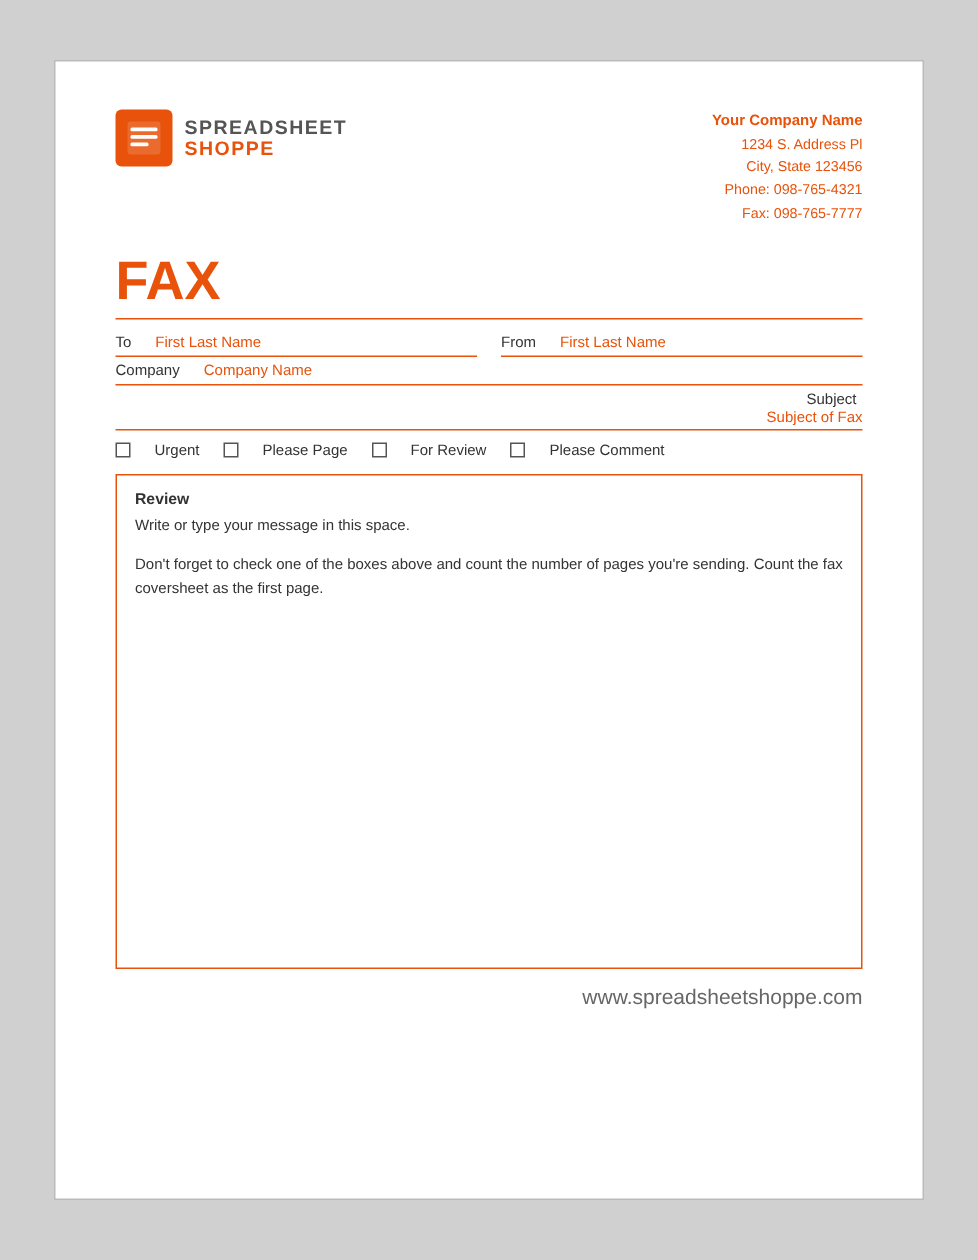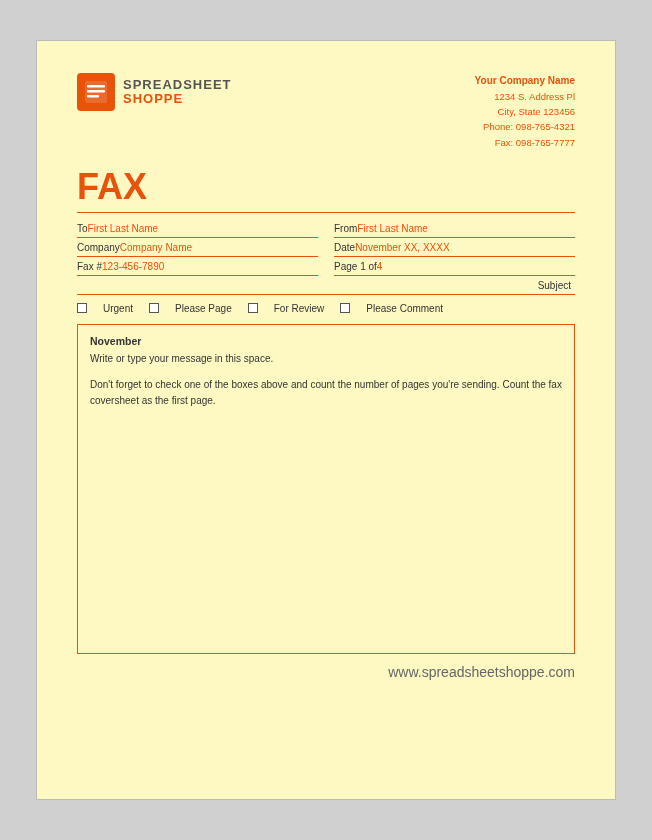--- a/index.html
+++ b/index.html
@@ -5,21 +5,21 @@
     * { box-sizing: border-box; margin: 0; padding: 0; }
     body {
       background: #d0d0d0;
       display: flex;
       justify-content: center;
       align-items: center;
       min-height: 100vh;
       font-family: Arial, sans-serif;
     }
     .page {
-      background: #fef9c3;
+      background: #ffffff;
       width: 580px;
       min-height: 760px;
       border: 1.5px solid #bbb;
       padding: 32px 40px 24px 40px;
       position: relative;
     }
     
     .header {
       display: flex;
       justify-content: space-between;
@@ -94,21 +94,21 @@
     .form-row {
       display: flex;
       gap: 16px;
       margin-bottom: 4px;
       align-items: flex-end;
     }
     .form-field {
       display: flex;
       align-items: flex-start;
       flex: 1;
-      gap: 0;
+      gap: 16px;
       border-bottom: 1px solid #e8520a;
       padding-bottom: 2px;
     }
     .field-label {
       font-size: 10px;
       color: #333;
       white-space: nowrap;
       font-weight: normal;
       padding-bottom: 1px;
     }
@@ -218,39 +218,26 @@
         <span class="field-label">From</span>
         <span class="field-value">First Last Name</span>
       </div>
     </div>
 
     <div class="form-row">
       <div class="form-field">
         <span class="field-label">Company</span>
         <span class="field-value">Company Name</span>
       </div>
-      <div class="form-field">
-        <span class="field-label">Date</span>
-        <span class="field-value">November XX, XXXX</span>
-      </div>
-    </div>
-
-    <div class="form-row">
-      <div class="form-field">
-        <span class="field-label">Fax #</span>
-        <span class="field-value">123-456-7890</span>
-      </div>
-      <div class="form-field">
-        <span class="field-label">Page 1 of</span>
-        <span class="field-value">4</span>
-      </div>
-    </div>
+    </div>
+
 
     <div class="subject-row">
       <span class="field-label" style="margin-right:4px;">Subject</span>
+      <span class="field-value">Subject of Fax</span>
     </div>
 
   </div>
 
   <div class="checkboxes-row">
     <div class="checkbox-item">
       <span class="checkbox-box"></span>
       <span>Urgent</span>
     </div>
     <div class="checkbox-item">
@@ -261,21 +248,21 @@
       <span class="checkbox-box"></span>
       <span>For Review</span>
     </div>
     <div class="checkbox-item">
       <span class="checkbox-box"></span>
       <span>Please Comment</span>
     </div>
   </div>
 
   <div class="message-box">
-    <div class="message-title">November</div>
+    <div class="message-title">Review</div>
     <div class="message-body">
       <p>Write or type your message in this space.</p>
       <p>Don't forget to check one of the boxes above and count the number of pages you're sending.  Count the fax coversheet as the first page.</p>
     </div>
   </div>
 
   <div class="footer">
     <span>www.spreadsheetshoppe.com</span>
   </div>
 

